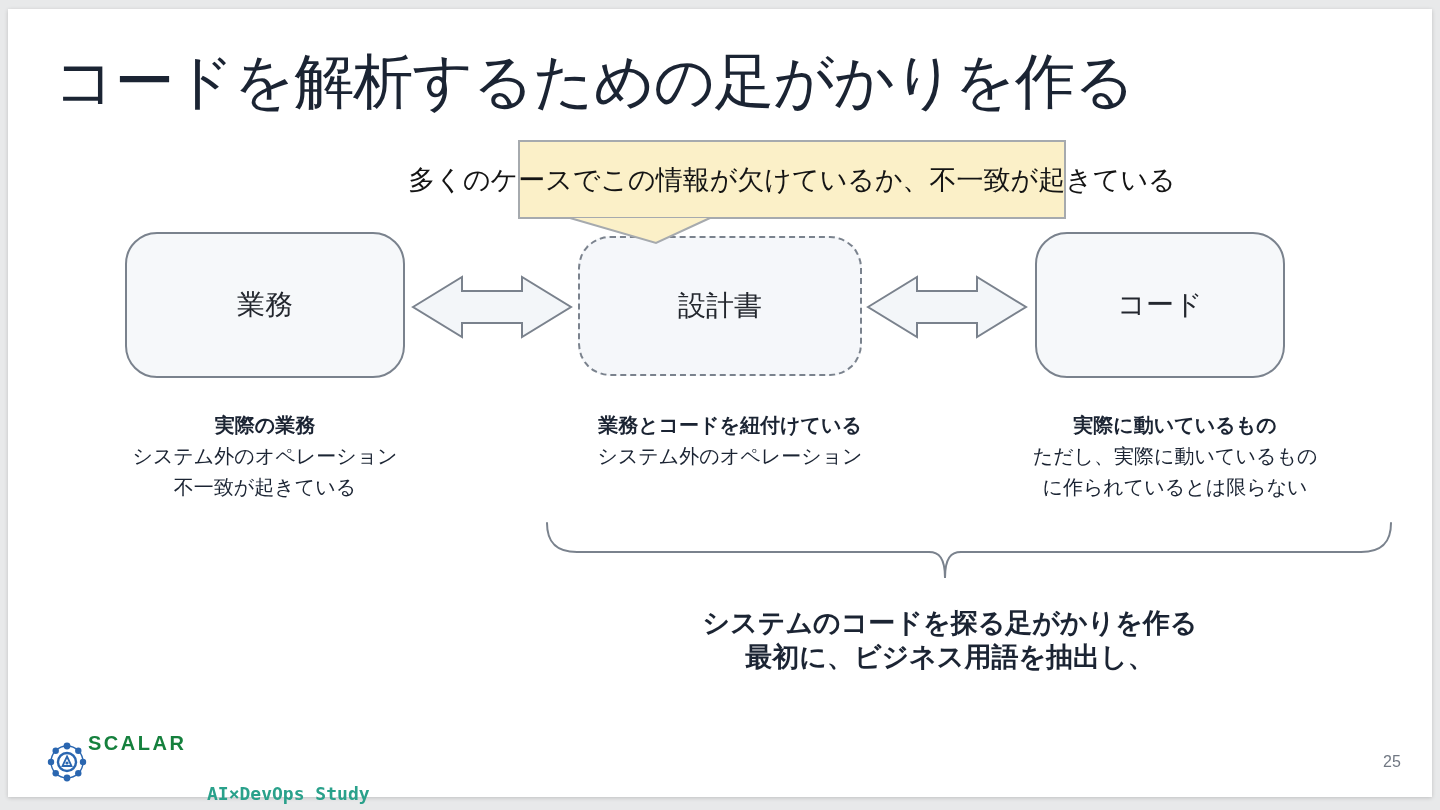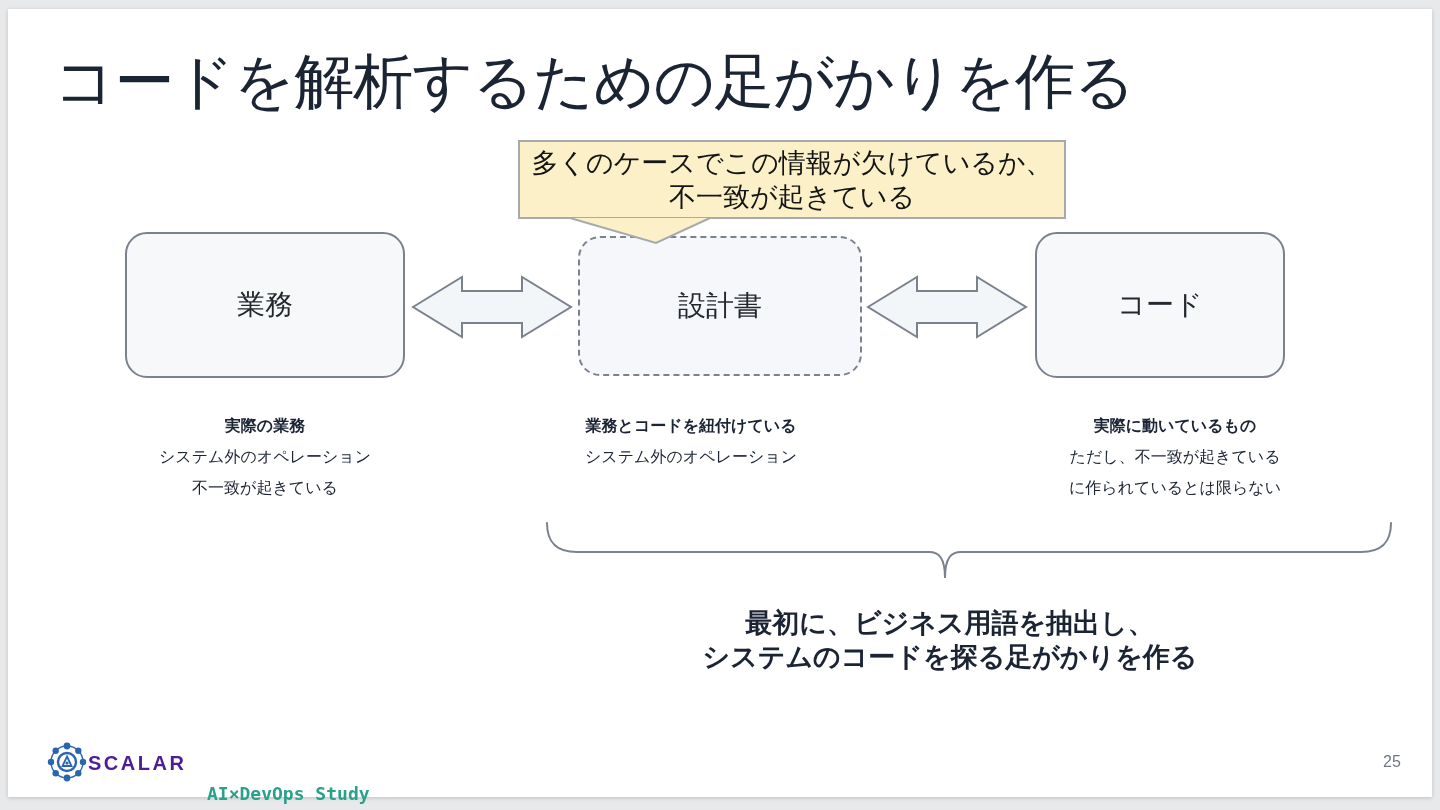--- a/index.html
+++ b/index.html
@@ -14,54 +14,54 @@
     background:#FFFFFF; box-shadow:0 1px 4px rgba(0,0,0,0.18);
   }
   .title {
     position:absolute; left:54px; top:52px; margin:0;
     font-size:60px; line-height:1; font-weight:400; letter-spacing:-1px;
     color:#1B2433; white-space:nowrap;font-family:Liberation Serif, serif;
   }
   .callout {
     position:absolute; left:518px; top:140px; width:548px; height:79px;
     box-sizing:border-box; background:#FBF0C8; border:2px solid #A6AAAE;
-    display:flex; flex-direction:column; align-items:center; justify-content:center;
+    display:flex; align-items:center; justify-content:center;
     font-size:27px; line-height:34px; color:#141414; text-align:center;
     z-index:2; white-space:nowrap;
   }
   .callout-tail { position:absolute; left:566px; top:217px; z-index:3; }
   .box {
     position:absolute; box-sizing:border-box; background:#F6F8FA;
-    border:2px solid #7A828D; border-radius:22px; z-index:1;
+    border:2px solid #7A828D; border-radius:32px; z-index:1;
     display:flex; align-items:center; justify-content:center;
     font-size:28px; color:#23272E; white-space:nowrap;
   }
   .box1 { left:125px; top:232px; width:280px; height:146px; }
   .box2 { left:578px; top:236px; width:284px; height:140px; border-style:dashed; background:#F5F7FA;font-family:Liberation Mono, monospace; }
   .box3 { left:1035px; top:232px; width:250px; height:146px; }
   .arrow { position:absolute; z-index:1; }
   .arrow1 { left:411px; top:275px; }
   .arrow2 { left:866px; top:275px; }
   .caption {
     position:absolute; top:410px; width:400px; text-align:center;
-    font-size:16px; line-height:31px; color:#1B2433; white-space:nowrap;
+    font-size:20px; line-height:31px; color:#1B2433; white-space:nowrap;
   }
   .caption .cap-title { font-weight:700; }
   .cap1 { left:65px; }
-  .cap2 { left:491px; }
+  .cap2 { left:530px; }
   .cap3 { left:975px; }
   .brace { position:absolute; left:545px; top:519px; }
   .note {
     position:absolute; left:550px; top:606px; width:800px; text-align:center;
     font-size:27px; font-weight:700; line-height:34px; color:#1B2433; white-space:nowrap;
   }
   .footer-logo { position:absolute; left:47px; top:742px; }
   .brand {
-    position:absolute; left:88px; top:752px; font-size:20px; font-weight:700;
-    letter-spacing:2.5px; color:#4c1d95; white-space:nowrap;text-align:center;
+    position:absolute; left:88px; top:732px; font-size:20px; font-weight:700;
+    letter-spacing:2.5px; color:#15803d; white-space:nowrap;text-align:center;
   }
   .event {
     position:absolute; left:207px; top:755px; font-size:18px; font-weight:700;
     font-family:"DejaVu Sans Mono",monospace; color:#2AA18B; white-space:nowrap;margin-top:28px;
   }
   .page-num { position:absolute; left:1383px; top:753px; font-size:16px; color:#717883; }
 </style>
 </head>
 <body>
 
@@ -104,31 +104,31 @@
     <div>不一致が起きている</div>
   </div>
 
   <div class="caption cap2">
     <div class="cap-title">業務とコードを紐付けている</div>
     <div>システム外のオペレーション</div>
   </div>
 
   <div class="caption cap3">
     <div class="cap-title">実際に動いているもの</div>
-    <div>ただし、不一致が起きている</div>
+    <div>ただし、実際に動いているもの</div>
     <div>に作られているとは限らない</div>
   </div>
 
   <svg class="brace" width="848" height="62" viewBox="0 0 848 62">
     <path d="M2,4 C2,22 10,33 32,33 L384,33 C394,33 400,39 400,59 C400,39 406,33 416,33 L816,33 C838,33 846,22 846,4" fill="none" stroke="#7A828D" stroke-width="2" stroke-linecap="round"></path>
   </svg>
 
   <div class="note">
+    <div>システムのコードを探る足がかりを作る</div>
     <div>最初に、ビジネス用語を抽出し、</div>
-    <div>システムのコードを探る足がかりを作る</div>
   </div>
 
   <svg class="footer-logo" width="40" height="40" viewBox="0 0 40 40">
     <g fill="none" stroke="#2A66B0">
       <circle cx="20" cy="20" r="16" stroke-width="1.4"></circle>
       <circle cx="20" cy="20" r="9" stroke-width="2.4"></circle>
       <path d="M20,14.5 L24.5,24 L15.5,24 Z" stroke-width="1.8"></path>
     </g>
     <g fill="#2A66B0" stroke="none">
       <circle cx="20" cy="4" r="3.4"></circle>

